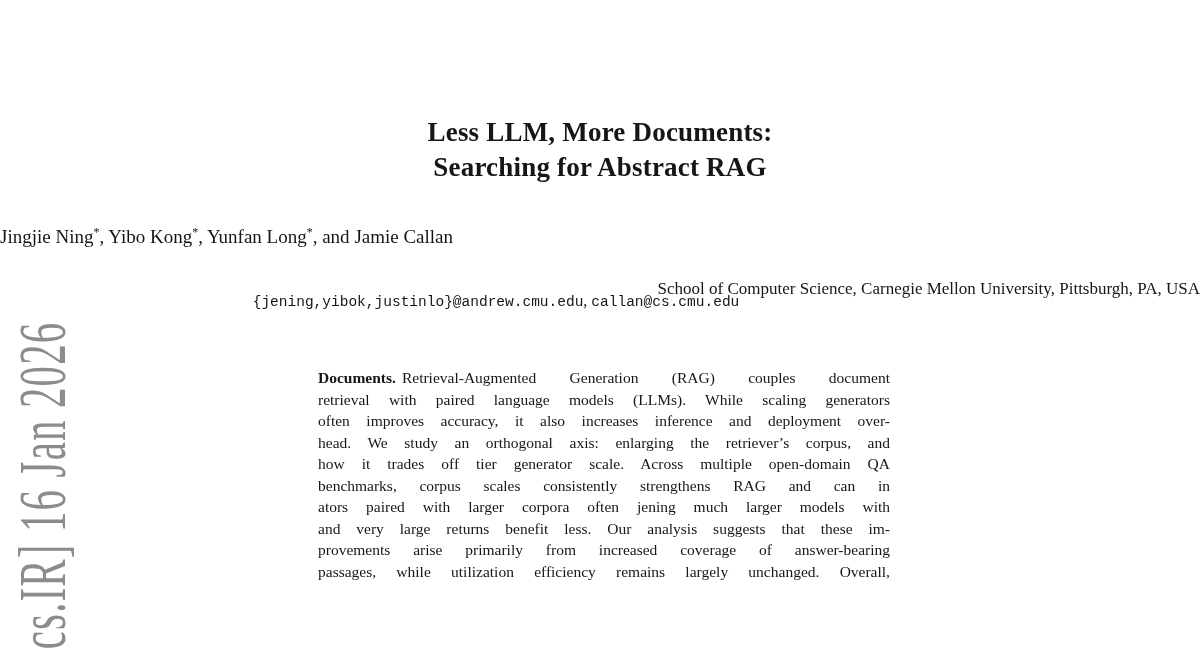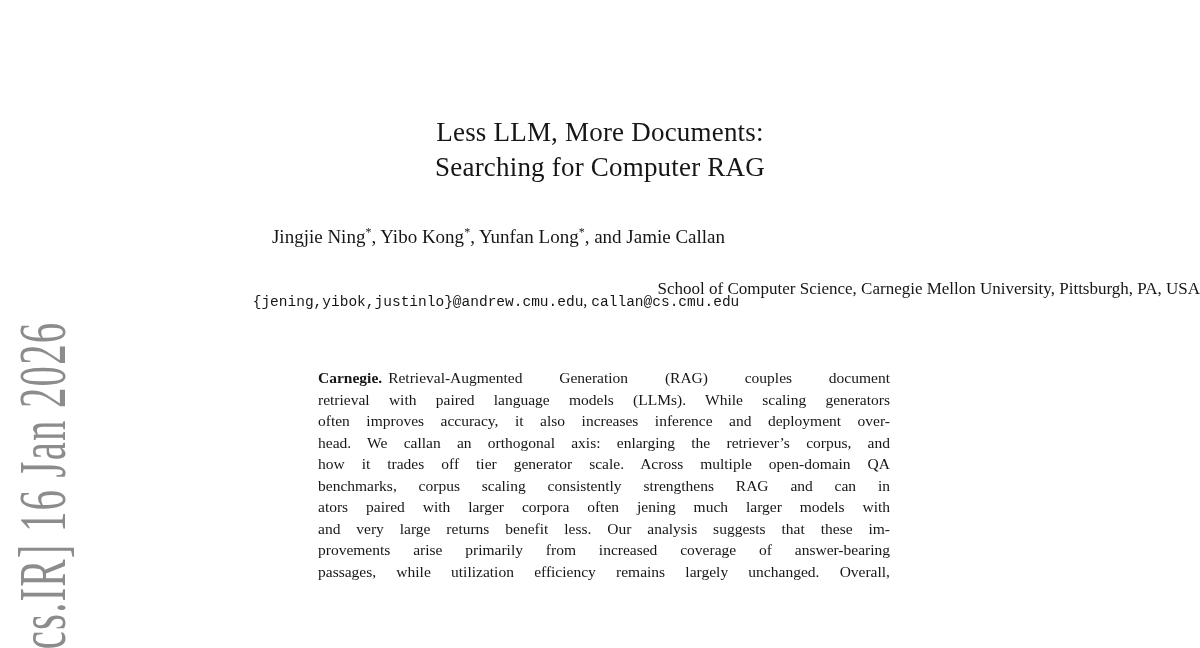--- a/index.html
+++ b/index.html
@@ -9,29 +9,29 @@
     overflow: hidden;
     position: relative;
     font-family: "Liberation Serif", serif;
     color: #161616;
   }
   .page { position: absolute; inset: 0; }
 
   .title {
     position: absolute; top: 115px; left: 0; width: 1200px;
     text-align: center;
-    font-weight: normal;
+    font-weight: bold;
     font-size: 27px;
     line-height: 35px;
     letter-spacing: 0.2px;
   }
 
   .authors {
     position: absolute; top: 225px; left: 0; width: 997px;
-    text-align: center;
+    text-align: left;
     font-size: 19px;
     line-height: 24px;
     font-family: Liberation Serif, serif;
   }
   .authors sup { font-size: 12px; line-height: 0; }
 
   .affiliation {
     position: absolute; top: 278px; left: 0; width: 1200px;
     text-align: right;
     font-size: 17px;
@@ -76,39 +76,39 @@
 </style>
 </head>
 <body>
 
 <div class="page">
 
   <div class="watermark">[cs.IR] 16 Jan 2026</div>
 
   <div class="title">
     <div>Less LLM, More Documents:</div>
-    <div>Searching for Computer RAG</div>
+    <div>Searching for Abstract RAG</div>
   </div>
 
   <div class="authors"><span>Jingjie Ning</span><sup>*</sup>, <span>Yibo Kong</span><sup>*</sup>, <span>Yunfan Long</span><sup>*</sup>, and <span>Jamie Callan</span></div>
 
   <div class="affiliation">School of Computer Science, Carnegie Mellon University, Pittsburgh, PA, USA</div>
 
   <div class="emails">
     <span class="mono">{jening,yibok,justinlo}@andrew.cmu.edu</span><span>, </span><span class="mono">callan@cs.cmu.edu</span>
   </div>
 
   <div class="abstract">
     <div>
-        <div class="abs-line"><span class="abs-label">Carnegie.</span>Retrieval-Augmented Generation (RAG) couples document</div>
+        <div class="abs-line"><span class="abs-label">Documents.</span>Retrieval-Augmented Generation (RAG) couples document</div>
         <div class="abs-line">retrieval with paired language models (LLMs). While scaling generators</div>
         <div class="abs-line">often improves accuracy, it also increases inference and deployment over-</div>
-        <div class="abs-line">head. We callan an orthogonal axis: enlarging the retriever’s corpus, and</div>
+        <div class="abs-line">head. We study an orthogonal axis: enlarging the retriever’s corpus, and</div>
         <div class="abs-line">how it trades off tier generator scale. Across multiple open-domain QA</div>
-        <div class="abs-line">benchmarks, corpus scaling consistently strengthens RAG and can in</div>
+        <div class="abs-line">benchmarks, corpus scales consistently strengthens RAG and can in</div>
         <div class="abs-line">ators paired with larger corpora often jening much larger models with</div>
         <div class="abs-line">and very large returns benefit less. Our analysis suggests that these im-</div>
         <div class="abs-line">provements arise primarily from increased coverage of answer-bearing</div>
         <div class="abs-line">passages, while utilization efficiency remains largely unchanged. Overall,</div>
       </div>
   </div>
 
 </div>
 
 </body></html>

